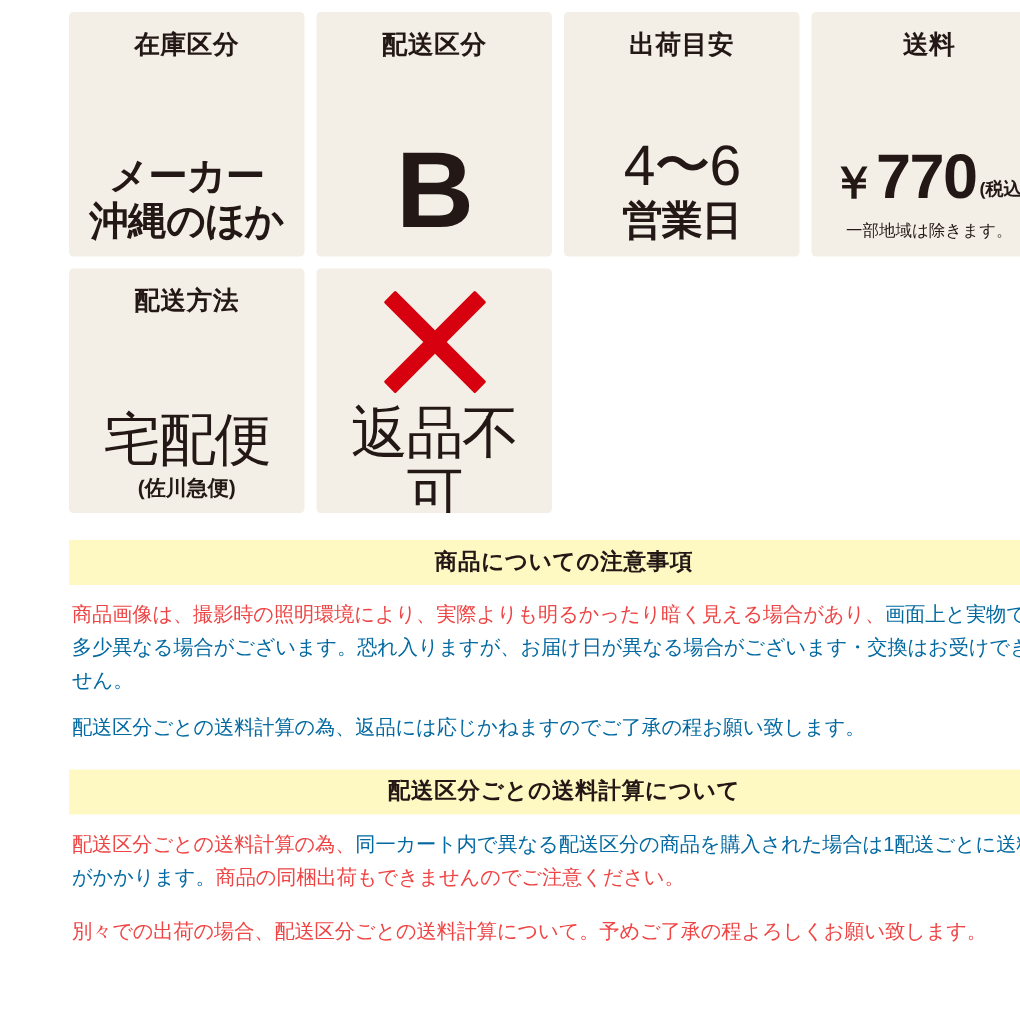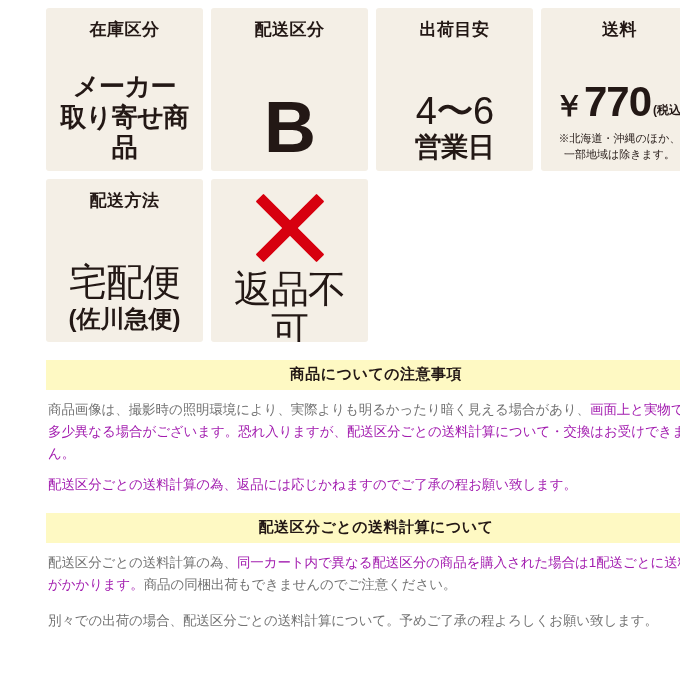--- a/index.html
+++ b/index.html
@@ -106,21 +106,21 @@
     position: relative;
     top: -2px;
   }
   .note {
     font-size: 11px;
     line-height: 1.45;
     margin-top: 8px;
     text-align: center;
   }
   .sub-small {
-    font-size: 24px;
+    font-size: 14px;
     font-weight: 700;
     line-height: 1.2;
     margin-top: 2px;
   }
   .xmark {
     width: 74px;
     height: 74px;
     position: relative;
     margin: 0 auto 4px auto;
   }
@@ -148,36 +148,36 @@
     letter-spacing: 0.5px;
     padding: 5px 0 6px 0;
     color: #231815;
   }
   .para {
     font-size: 13.5px;
     line-height: 1.62;
     margin: 9px 2px 0 2px;
     letter-spacing: -0.1px;
   }
-  .red { color: #a21caf; }
-  .blk { color: #737373; }
+  .red { color: #0369a1; }
+  .blk { color: #ef4444; }
   .para.spaced { margin-top: 14px; }
 </style>
 </head>
 <body>
 
 <div class="page">
 
   <div class="cards">
 
     <div class="card">
       <div class="card-head">在庫区分</div>
       <div class="card-body">
         <div class="big">メーカー</div>
-        <div class="big">取り寄せ商品</div>
+        <div class="big">沖縄のほか</div>
       </div>
     </div>
 
     <div class="card">
       <div class="card-head">配送区分</div>
       <div class="card-body">
         <div class="huge">B</div>
       </div>
     </div>
 
@@ -191,21 +191,20 @@
 
     <div class="card">
       <div class="card-head">送料</div>
       <div class="card-body">
         <div class="price-row">
           <span class="price-yen">￥</span>
           <span class="price-num">770</span>
           <span class="price-tax">(税込)</span>
         </div>
         <div class="note">
-          <div>※北海道・沖縄のほか、</div>
           <div>一部地域は除きます。</div>
         </div>
       </div>
     </div>
 
     <div class="card">
       <div class="card-head">配送方法</div>
       <div class="card-body">
         <div class="xl">宅配便</div>
         <div class="sub-small">(佐川急便)</div>
@@ -220,21 +219,21 @@
         </div>
         <div class="xl">返品不可</div>
       </div>
     </div>
 
   </div>
 
   <div class="section">
     <div class="bar">商品についての注意事項</div>
     <p class="para">
-      <span class="blk">商品画像は、撮影時の照明環境により、実際よりも明るかったり暗く見える場合があり、</span><span class="red">画面上と実</span><span class="red">物では多少異なる場合がございます。恐れ入りますが、</span><span class="red">配送区分ごとの送料計算について・交換は</span><span class="red">お受けできません。</span>
+      <span class="blk">商品画像は、撮影時の照明環境により、実際よりも明るかったり暗く見える場合があり、</span><span class="red">画面上と実</span><span class="red">物では多少異なる場合がございます。恐れ入りますが、</span><span class="red">お届け日が異なる場合がございます・交換は</span><span class="red">お受けできません。</span>
     </p>
     <p class="para">
       <span class="red">配送区分ごとの送料計算の為、返品には応じかねますのでご了承の程お願い致します。</span>
     </p>
   </div>
 
   <div class="section">
     <div class="bar">配送区分ごとの送料計算について</div>
     <p class="para">
       <span class="blk">配送区分ごとの送料計算の為、</span><span class="red">同一カート内で異なる配送区分の商品を購入された場合は1配送ごとに</span><span class="red">送料がかかります。</span><span class="blk">商品の同梱出荷もできませんのでご注意ください。</span>

